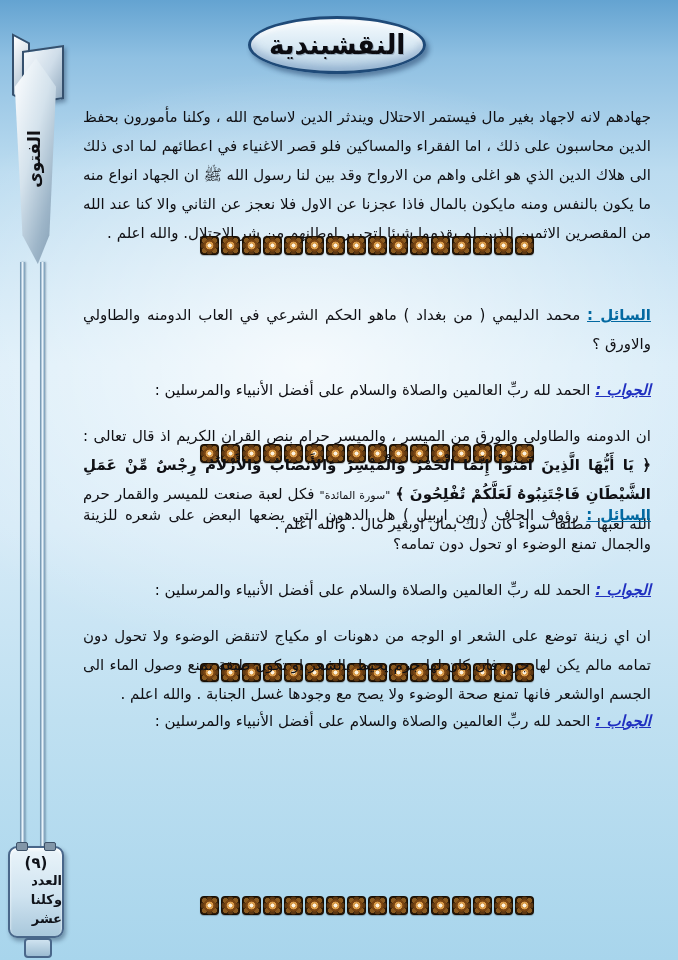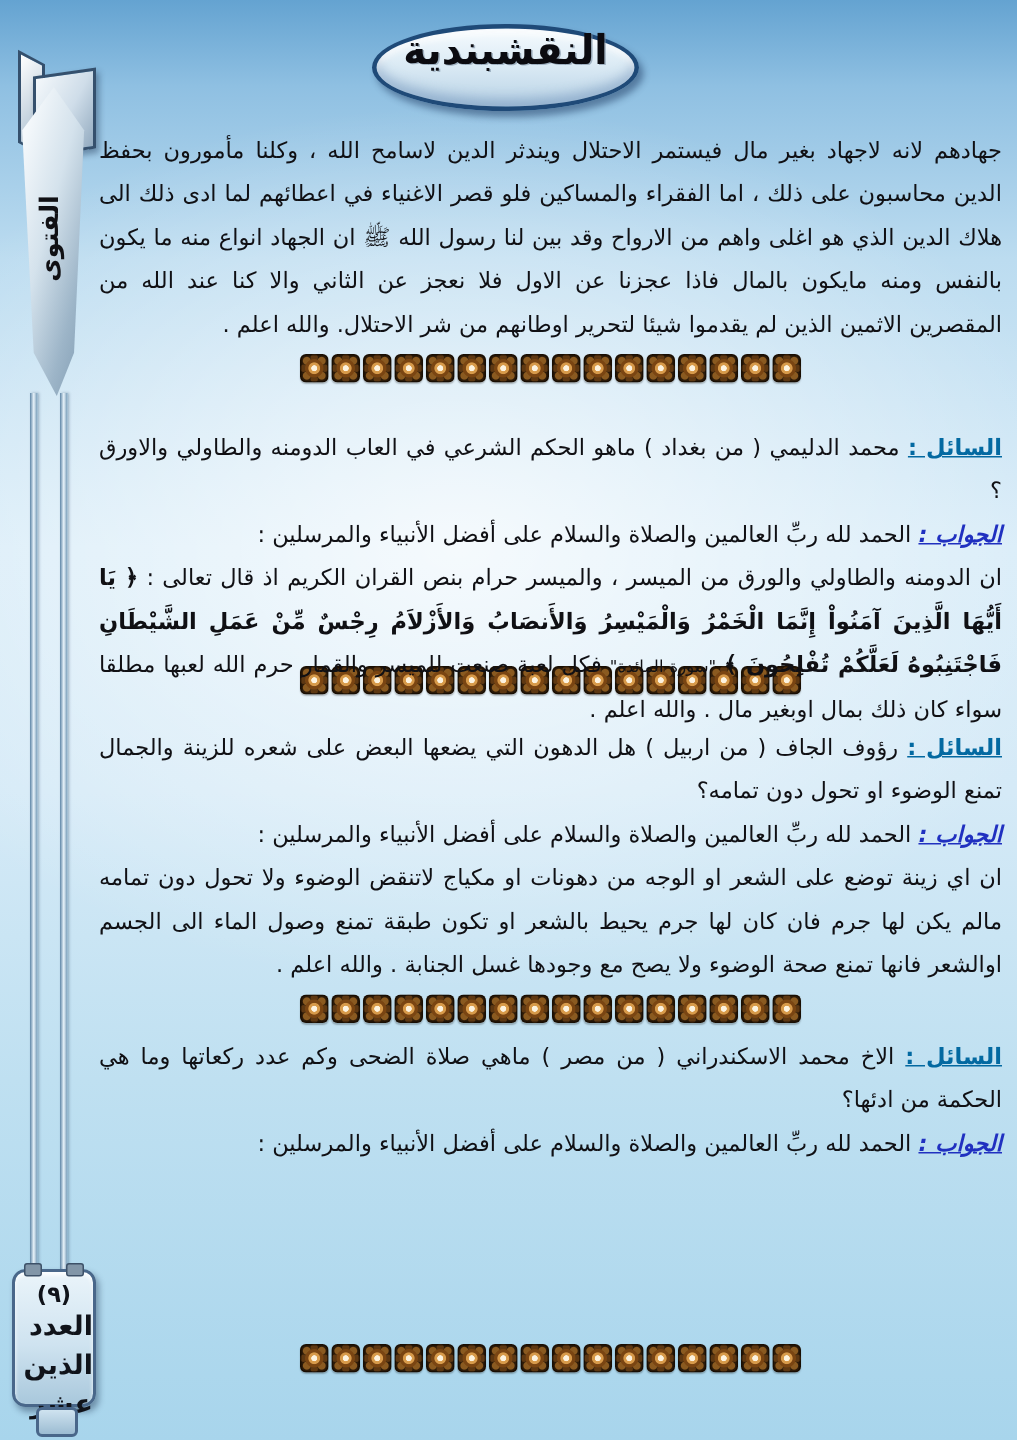--- a/index.html
+++ b/index.html
@@ -10,21 +10,21 @@
       radial-gradient(ellipse 620px 420px at 45% 38%, rgba(255,255,255,.75) 0%, rgba(255,255,255,0) 70%),
       linear-gradient(180deg,#64a3d1 0%,#8fc0e2 6%,#bcdcf0 18%,#d8ecf8 38%,#d5eaf7 55%,#bfe0f1 75%,#a8d5ec 100%);
   }
   
   .masthead{position:absolute;top:16px;left:254px;width:172px;height:52px;}
   .masthead-oval{
     width:100%;height:100%;border-radius:50%;
     background:linear-gradient(180deg,#f6fbfe 0%,#dcebf5 45%,#b9d3e6 100%);
     border:3px solid #1f4a78;
     box-shadow:3px 4px 5px rgba(15,40,80,.45), inset 0 -5px 8px rgba(70,110,160,.35), inset 0 3px 4px rgba(255,255,255,.9);
-    display:flex;align-items:flex-start;justify-content:center;
+    display:flex;align-items:center;justify-content:center;
   }
   .masthead-title{
     font-weight:bold;font-size:26px;color:#0b0b10;letter-spacing:-1px;
     text-shadow:1px 1px 0 rgba(120,140,160,.6);
     transform:scaleY(1.05);
   }
   
   .book-icon{position:absolute;left:8px;top:36px;width:58px;height:66px;}
   .book-icon .cover{
     position:absolute;left:14px;top:12px;width:38px;height:50px;
@@ -64,30 +64,30 @@
     border:2px solid #49678a;border-radius:9px;
     box-shadow:2px 3px 4px rgba(20,40,70,.4), inset 0 2px 3px rgba(255,255,255,.9);
     text-align:center;padding-top:6px;box-sizing:border-box;
   }
   .issue-badge .notch{
     position:absolute;top:-6px;width:10px;height:7px;background:#8296a8;
     border:1px solid #3d5168;border-radius:2px;
   }
   .issue-badge .notch.l{left:6px;} .issue-badge .notch.r{right:6px;}
   .issue-num{font-weight:bold;font-size:15px;color:#10131a;display:block;}
-  .issue-line{font-weight:bold;font-size:18px;color:#10131a;display:block;line-height:1.45;margin-left:24px;}
+  .issue-line{font-weight:bold;font-size:13px;color:#10131a;display:block;line-height:1.45;margin-left:24px;}
   .issue-tab{
     position:absolute;left:24px;top:938px;width:24px;height:16px;
     background:linear-gradient(180deg,#cfe3f0,#9cbcd2);
     border:2px solid #49678a;border-radius:4px;
   }
   
   .main{position:absolute;left:66px;width:602px;direction:rtl;color:#101014;}
   .para{
-    font-size:15px;line-height:29px;text-align:justify;margin:0;
+    font-size:15px;line-height:29px;text-align:justify;margin:17px;
   }
   .q-label{color:#0369a1;font-weight:bold;text-decoration:underline;}
   .a-label{color:#2030c0;font-weight:bold;text-decoration:underline;font-style:italic;}
   .verse{font-weight:bold;}
   .v-source{font-size:11px;}
   
   .orn-row{
     position:absolute;left:66px;width:602px;text-align:center;
     line-height:0;
   }
@@ -125,21 +125,21 @@
   <span class="pen-label">الفتوى</span>
 </div>
 <div class="rail-a"></div>
 <div class="rail-b"></div>
 
 <div class="issue-badge">
   <span class="notch l"></span>
   <span class="notch r"></span>
   <span class="issue-num">(٩)</span>
   <span class="issue-line">العدد</span>
-  <span class="issue-line">الذين</span>
+  <span class="issue-line">وكلنا</span>
   <span class="issue-line">عشر</span>
 </div>
 <div class="issue-tab"></div>
 
 <div class="main" style="top:86px;">
   <p class="para">جهادهم لانه لاجهاد بغير مال فيستمر الاحتلال ويندثر الدين لاسامح الله ، وكلنا مأمورون بحفظ الدين محاسبون على ذلك ، اما الفقراء والمساكين فلو قصر الاغنياء في اعطائهم لما ادى ذلك الى هلاك الدين الذي هو اغلى واهم من الارواح وقد بين لنا رسول الله ﷺ ان الجهاد انواع منه ما يكون بالنفس ومنه مايكون بالمال فاذا عجزنا عن الاول فلا نعجز عن الثاني والا كنا عند الله من المقصرين الاثمين الذين لم يقدموا شيئا لتحرير اوطانهم من شر الاحتلال. والله اعلم .</p>
 </div>
 
 <div class="orn-row" style="top:236px;"><span class="orn"></span><span class="orn"></span><span class="orn"></span><span class="orn"></span><span class="orn"></span><span class="orn"></span><span class="orn"></span><span class="orn"></span><span class="orn"></span><span class="orn"></span><span class="orn"></span><span class="orn"></span><span class="orn"></span><span class="orn"></span><span class="orn"></span><span class="orn"></span></div>
 <div class="orn-row" style="top:444px;"><span class="orn"></span><span class="orn"></span><span class="orn"></span><span class="orn"></span><span class="orn"></span><span class="orn"></span><span class="orn"></span><span class="orn"></span><span class="orn"></span><span class="orn"></span><span class="orn"></span><span class="orn"></span><span class="orn"></span><span class="orn"></span><span class="orn"></span><span class="orn"></span></div>
@@ -172,20 +172,16 @@
     <span class="a-label">الجواب :</span>
     <span>الحمد لله ربِّ العالمين والصلاة والسلام على أفضل الأنبياء والمرسلين :</span>
   </p>
   <p class="para">
     <span>ان اي زينة توضع على الشعر او الوجه من دهونات او مكياج لاتنقض الوضوء ولا تحول دون تمامه مالم يكن لها جرم فان كان لها جرم يحيط بالشعر او تكون طبقة تمنع وصول الماء الى الجسم اوالشعر فانها تمنع صحة الوضوء ولا يصح مع وجودها غسل الجنابة . والله اعلم .</span>
   </p>
 </div>
 
 <div class="main" style="top:690px;">
   <p class="para">
-    <span class="q-label">السائل :</span>
-    <span>الاخ محمد الاسكندراني ( من مصر ) ماهي صلاة الضحى وكم عدد ركعاتها وما هي الحكمة من ادئها؟</span>
-  </p>
-  <p class="para">
     <span class="a-label">الجواب :</span>
     <span>الحمد لله ربِّ العالمين والصلاة والسلام على أفضل الأنبياء والمرسلين :</span>
   </p>
 </div>
 
 </body></html>

